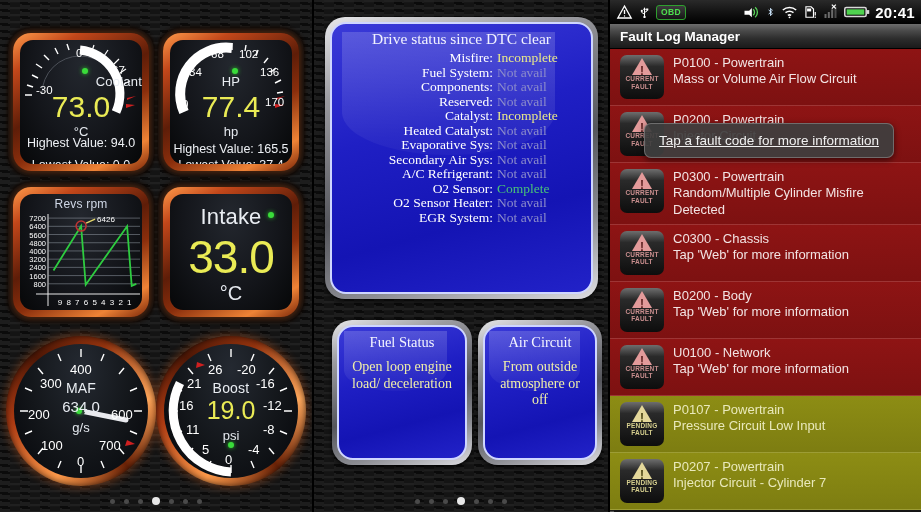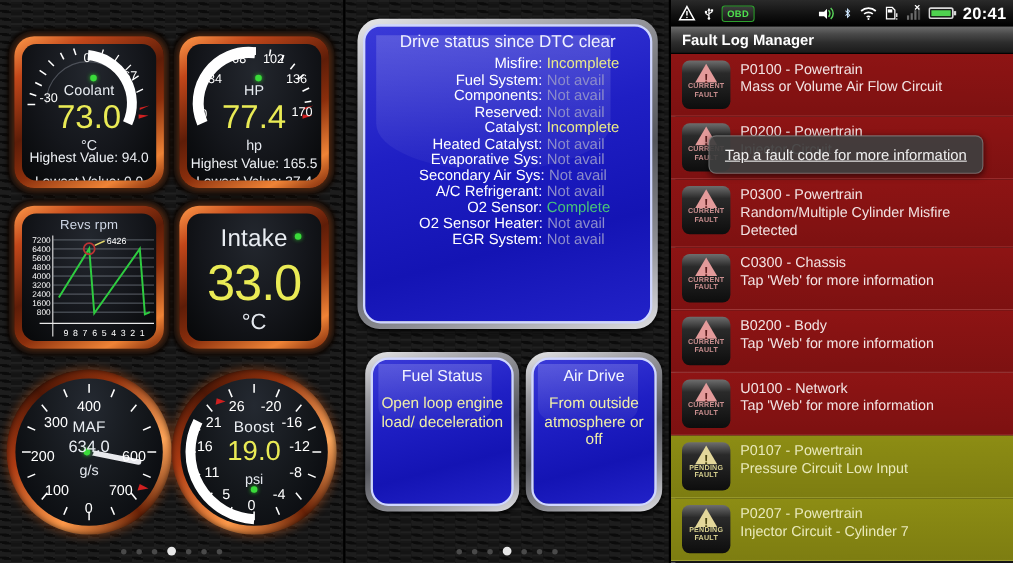--- a/index.html
+++ b/index.html
@@ -89,20 +89,21 @@
     background: linear-gradient(160deg,#e8e8ea 0%, #9b9ba0 22%, #55565c 55%, #8c8d93 78%, #dedee2 100%);
     box-shadow: 0 2px 5px rgba(0,0,0,.8);
   }
   .blue-panel .inner {
     width:100%; height:100%;
     border-radius: 16px;
     border: 2px solid #cfd6ff;
     background: linear-gradient(165deg,#3a3ad8 0%, #1f1fc4 38%, #1414b4 70%, #2222c8 100%);
     position: relative;
     overflow: hidden;
+    font-family: Liberation Serif, serif;
   }
   .blue-panel .inner::before{
     content:""; position:absolute; left:4%; top:3%; width:82%; height:46%;
     border-radius: 0 0 55% 55%/0 0 38% 38%;
     background: linear-gradient(180deg, rgba(255,255,255,.17), rgba(255,255,255,.03));
     pointer-events:none;
   }
   .panel-title { text-align:center; color:#f2f3ff; font-size:15.5px; padding-top:6px; position:relative; z-index:2;}
 
   .status-rows { position:relative; z-index:2; padding:3px 8px 0 4px; }
@@ -216,21 +217,21 @@
                 <line x1="84" y1="16" x2="88" y2="10"></line>
               <line x1="72" y1="11" x2="74" y2="5"></line>
             </g>
             <path d="M 107 58 l 9 -2 l -9 4 z" fill="#cf2020"></path>
             <path d="M 106 64 l 9 1 l -9 3 z" fill="#cf2020"></path>
           </svg>
           <div class="tick-num" style="left:16px; top:44px;">-30</div>
           <div class="tick-num" style="left:56px; top:7px;">0</div>
           <div class="tick-num" style="left:92px; top:24px;">67</div>
           <div class="greendot" style="left:62px; top:28px;"></div>
-          <div class="g-title" style="top:34px;">Coolant</div>
+          <div class="g-title" style="top:34px;text-align:right;">Coolant</div>
           <div class="g-value" style="top:50px; font-size:30px;">73.0</div>
           <div class="g-unit" style="top:84px; font-size:13px;">°C</div>
           <div class="g-stat" style="top:96px;">Highest Value: 94.0</div>
           <div class="g-stat" style="top:118px;">Lowest Value: 0.0</div>
         </div>
       </div>
     </div>
 
     <div class="sq-gauge" style="left:158px; top:28px; width:146px; height:148px;">
       <div class="bezel">
@@ -475,21 +476,21 @@
 
     <div class="blue-panel" style="left:18px; top:320px; width:140px; height:145px;">
       <div class="inner">
         <div class="mini-title">Fuel Status</div>
         <div class="mini-body">Open loop engine load/ deceleration</div>
       </div>
     </div>
 
     <div class="blue-panel" style="left:164px; top:320px; width:124px; height:145px;">
       <div class="inner">
-        <div class="mini-title">Air Drive</div>
+        <div class="mini-title">Air Circuit</div>
         <div class="mini-body">From outside atmosphere or off</div>
       </div>
     </div>
 
     <div class="dots" id="dotsCenter">
         <div class="dot"></div>
         <div class="dot"></div>
         <div class="dot"></div>
         <div class="dot on"></div>
         <div class="dot"></div>

